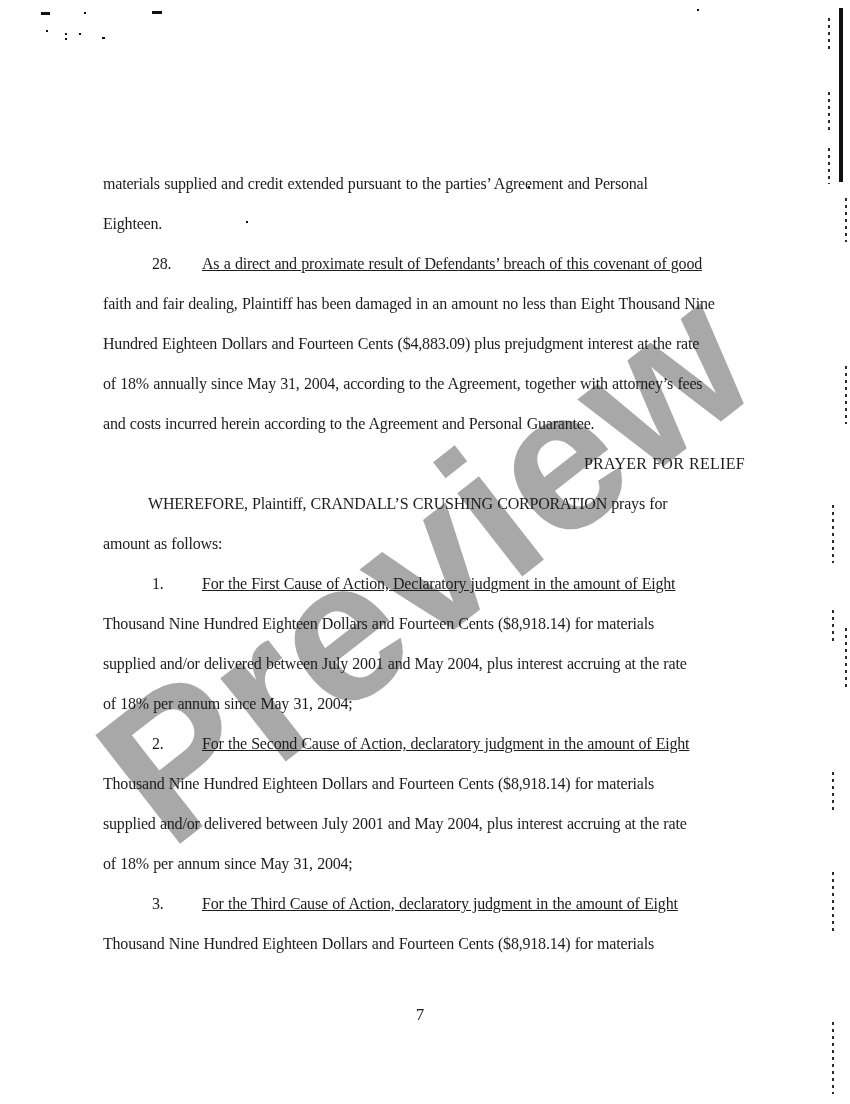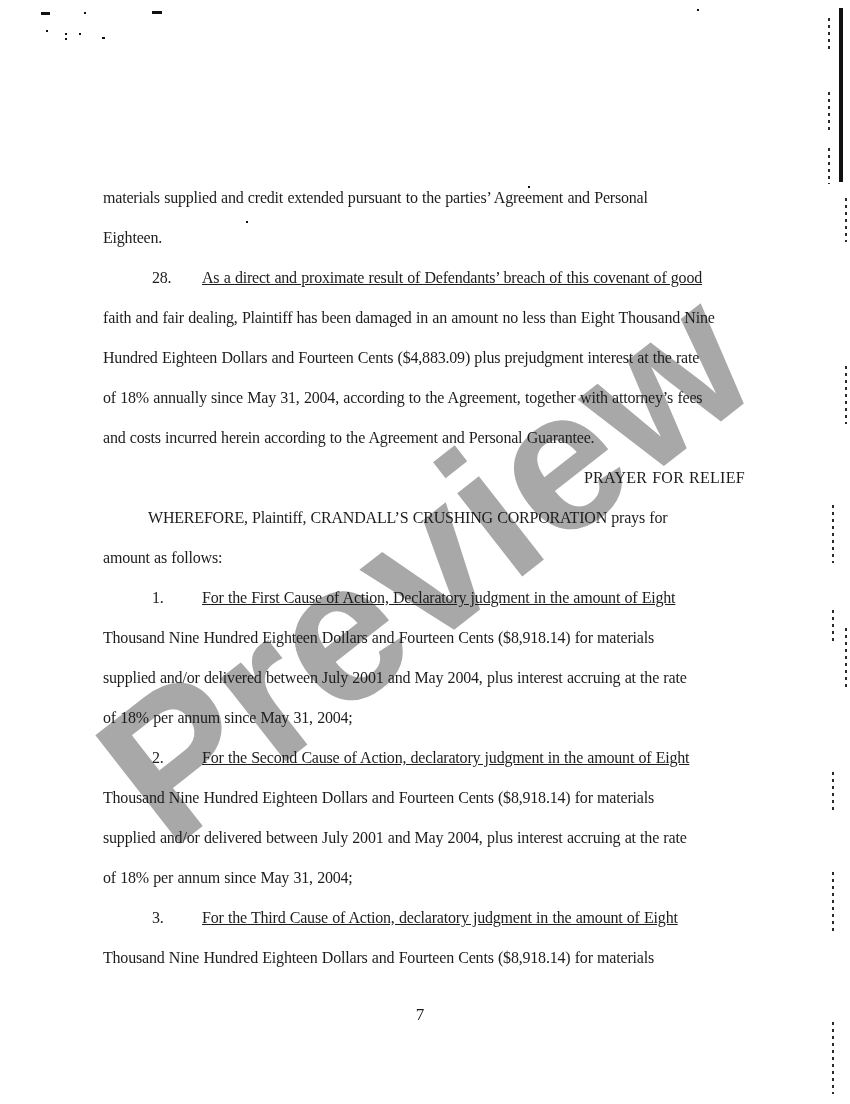--- a/index.html
+++ b/index.html
@@ -14,21 +14,21 @@
     position:absolute;left:425px;top:565px;z-index:1;
     transform:translate(-50%,-50%) rotate(-38deg);
     font-family:"Liberation Sans", sans-serif;
     font-weight:bold;font-size:200px;line-height:1;
     color:#a8a8a8;letter-spacing:0px;white-space:nowrap;
     user-select:none;
   }
 
   
   .content{
-    position:absolute;left:103px;top:178px;width:642px;z-index:2;
+    position:absolute;left:103px;top:164px;width:642px;z-index:2;
     color:#1c1c1c;font-size:16px;letter-spacing:-0.2px;word-spacing:0.5px;
   }
   .ln{line-height:40px;height:40px;white-space:nowrap;}
   .ln.heading{text-align:right;font-weight:normal;letter-spacing:0.3px;}
   .ln.ind{padding-left:45px;}
   .ln.num{padding-left:49px;text-decoration:underline;}
   .pnum{display:inline-block;width:50px;}
 
   .pageno{
     position:absolute;left:405px;top:1005px;width:30px;z-index:2;

